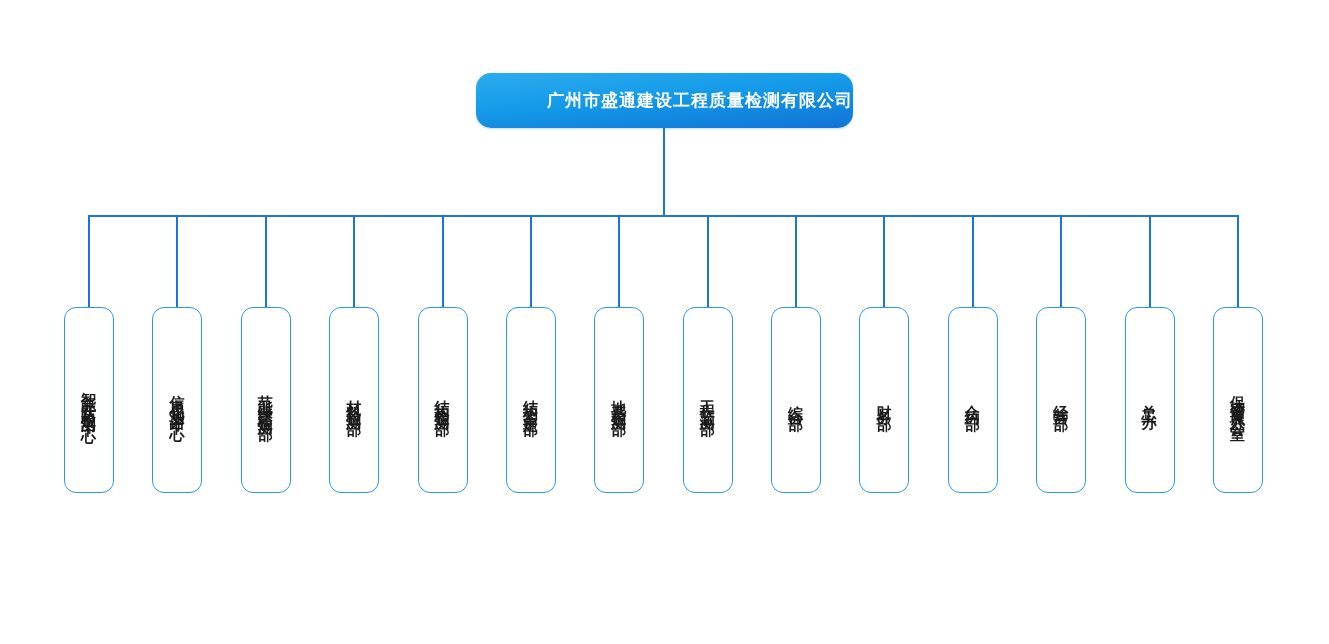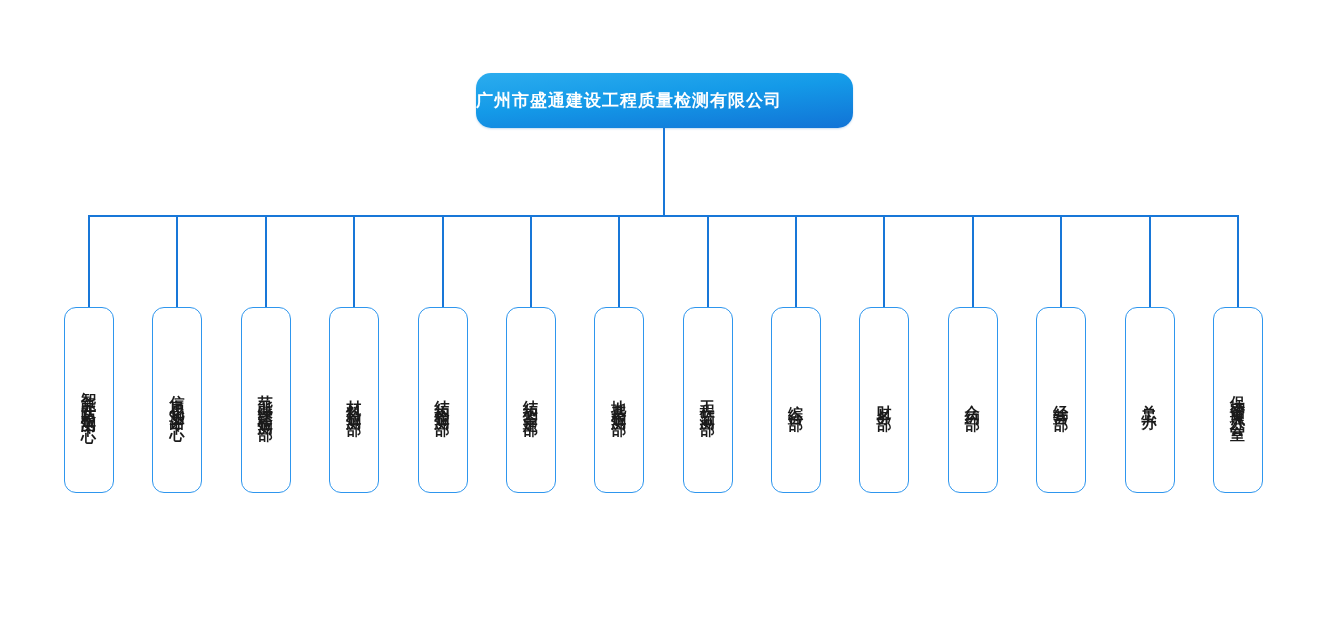--- a/index.html
+++ b/index.html
@@ -13,21 +13,21 @@
     width: 1329px; height: 644px;
     background: #ffffff;
     overflow: hidden;
   }
   .company-box {
     position: absolute;
     left: 476px; top: 73px;
     width: 377px; height: 55px;
     border-radius: 15px;
     background: linear-gradient(175deg, #2bacee 0%, #149ae8 45%, #1173d6 100%);
-    display: flex; align-items: center; justify-content: flex-start;
+    display: flex; align-items: center; justify-content: flex-end;
     box-sizing: border-box;
     box-shadow: 0 1px 2px rgba(20, 110, 200, 0.25);
   }
   .company-title {
     color: #ffffff;
     font-size: 17px;
     font-weight: bold;
     letter-spacing: 1px;
     white-space: nowrap;
   }

